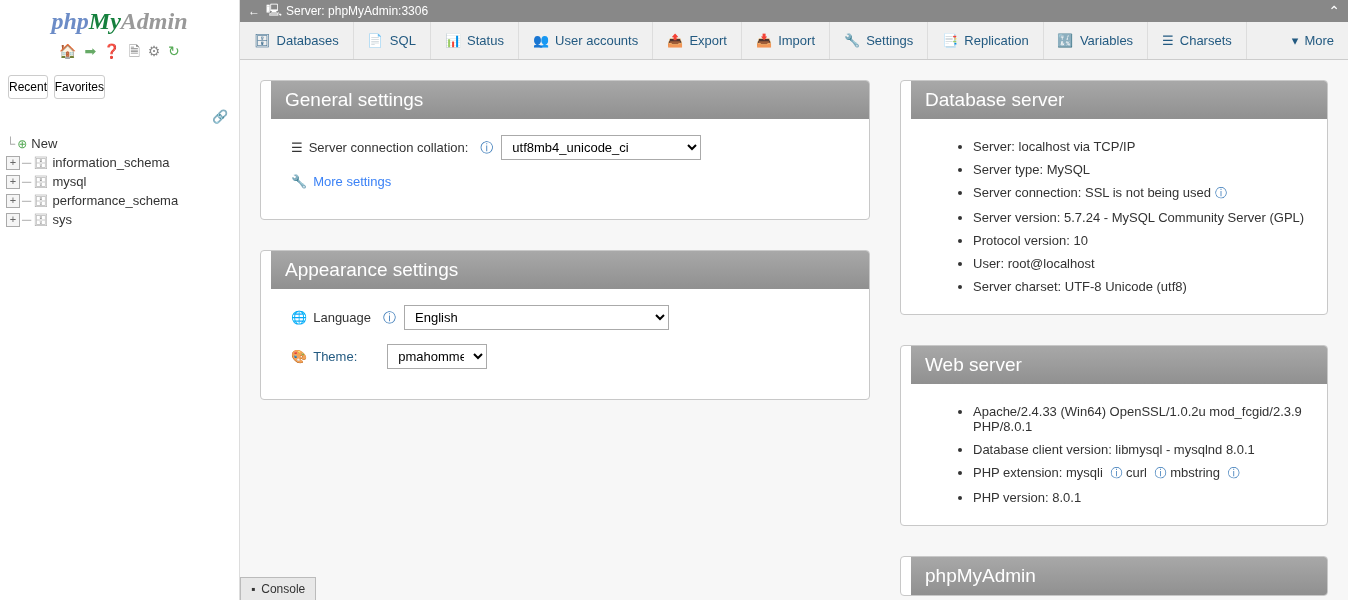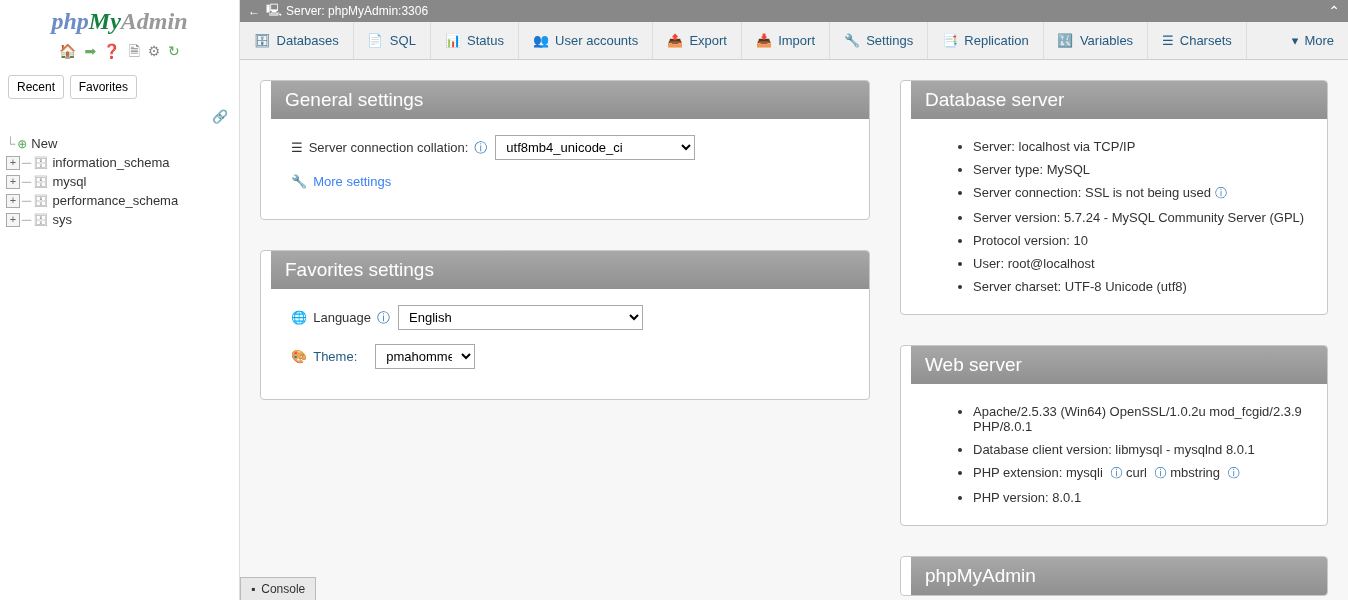--- a/index.html
+++ b/index.html
@@ -5,21 +5,21 @@
 * { box-sizing: border-box; margin: 0; padding: 0; }
 body { font-family: sans-serif; font-size: 13px; color: #333; background: #fff; width: 1348px; height: 600px; overflow: hidden; position: relative; }
 .sidebar { position: absolute; left: 0; top: 0; width: 240px; height: 100%; background: #fff; border-right: 1px solid #ddd; }
 .logo { text-align: center; padding: 8px 0 2px 0; font-family: Georgia, serif; font-size: 24px; font-style: italic; font-weight: bold; }
 .logo .p1 { color: #6c8cc7; }
 .logo .p2 { color: #15803d; }
 .logo .p3 { color: #999; }
 .logo-icons { text-align: center; padding: 4px 0; }
 .logo-icons span { display: inline-block; margin: 0 2px; font-size: 14px; cursor: pointer; }
 .nav-tabs { padding: 6px 8px; }
-.nav-tabs button { background: #fff; border: 1px solid #ccc; border-radius: 3px; padding: 4px 8px; font-size: 12px; cursor: pointer; margin-right: 2px; }
+.nav-tabs button { background: #fff; border: 1px solid #ccc; border-radius: 3px; padding: 4px 0; font-size: 12px; cursor: pointer; margin-right: 2px; }
 .link-icon-row { text-align: right; padding: 4px 10px; color: #888; }
 .tree { padding: 6px 2px 6px 6px; font-size: 13px; }
 .tree-row { display: flex; align-items: center; padding: 2px 0; cursor: pointer; }
 .tree-row .expand { width: 14px; height: 14px; border: 1px solid #aaa; display: inline-flex; align-items: center; justify-content: center; font-size: 11px; line-height: 1; margin-right: 2px; color: #666; background: #f5f5f5; }
 .tree-row .branch { color: #aaa; margin-right: 2px; }
 .tree-row .dbicon { margin-right: 4px; font-size: 12px; }
 .tree-row.new { color: #333; }
 .tree-row.new .dbicon { color: #5a5; }
 
 .main { position: absolute; left: 240px; right: 0; top: 0; bottom: 0; background: #f7f7f7; }
@@ -38,21 +38,21 @@
 .col-right { flex: 1; border-radius: 18px; }
 
 .panel { border: 1px solid #c8c8c8; border-radius: 4px; margin-bottom: 30px; background: #fff; overflow: hidden; padding-left: 10px; }
 .panel-header { background: linear-gradient(#a8a8a8,#909090); color: #fff; padding: 8px 14px; font-size: 19px; font-weight: normal; }
 .panel-body { padding: 16px 20px; }
 .panel-body ul { list-style: disc; padding-left: 22px; }
 .panel-body li { padding: 4px 0; font-size: 13px; margin-left: 20px; }
 
 .form-row { display: flex; align-items: center; margin-bottom: 14px; font-size: 13px; }
 .form-row .ficon { margin-right: 6px; }
-.form-row label { margin-right: 6px; }
+.form-row label { margin-right: 12px; }
 .form-row .help { color: #3a7ab8; margin-right: 8px; cursor: pointer; font-size: 13px; }
 .form-row select { padding: 3px 6px; font-size: 13px; border: 1px solid #aaa; background: #fff; }
 .form-row.link a { color: #3b82f6; text-decoration: none; }
 
 .inline-help { color: #3a7ab8; margin-left: 4px; cursor: pointer; font-size: 12px; }
 
 .console { position: absolute; bottom: 0; left: 240px; background: #e8e8e8; border: 1px solid #bbb; border-bottom: none; padding: 4px 10px; font-size: 12px; display: flex; align-items: center; cursor: pointer; }
 .console .cicon { margin-right: 6px; }
 
 </style>
@@ -181,34 +181,34 @@
             </select>
           </div>
           <div class="form-row link">
             <span class="ficon" style="color:#6aa0d0">🔧</span>
             <a href="#">More settings</a>
           </div>
         </div>
       </div>
 
       <div class="panel">
-        <div class="panel-header">Favorites settings</div>
+        <div class="panel-header">Appearance settings</div>
         <div class="panel-body">
           <div class="form-row">
             <span class="ficon">🌐</span>
             <label>Language</label>
             <span class="help">ⓘ</span>
-            <select style="width:245px">
+            <select style="width:265px">
               <option>English</option>
             </select>
           </div>
           <div class="form-row">
             <span class="ficon" style="color:#d68b00">🎨</span>
             <label style="color:#235a81"><span>Theme:</span></label>
-            <select style="width:100px; margin-left:12px">
+            <select style="width:100px; margin-left:18px">
               <option>pmahomme</option>
             </select>
           </div>
         </div>
       </div>
 
     </div>
 
     <div class="col-right">
 
@@ -224,21 +224,21 @@
               <li>User: root@localhost</li>
               <li>Server charset: UTF-8 Unicode (utf8)</li>
             </ul>
         </div>
       </div>
 
       <div class="panel">
         <div class="panel-header">Web server</div>
         <div class="panel-body">
           <ul id="webserver-list">
-              <li>Apache/2.5.33 (Win64) OpenSSL/1.0.2u mod_fcgid/2.3.9 PHP/8.0.1</li>
+              <li>Apache/2.4.33 (Win64) OpenSSL/1.0.2u mod_fcgid/2.3.9 PHP/8.0.1</li>
               <li>Database client version: libmysql - mysqlnd 8.0.1</li>
               <li>PHP extension: mysqli <span class="inline-help">ⓘ</span> curl <span class="inline-help">ⓘ</span> mbstring <span class="inline-help">ⓘ</span></li>
               <li>PHP version: 8.0.1</li>
             </ul>
         </div>
       </div>
 
       <div class="panel" style="margin-bottom:0">
         <div class="panel-header">phpMyAdmin</div>
       </div>

